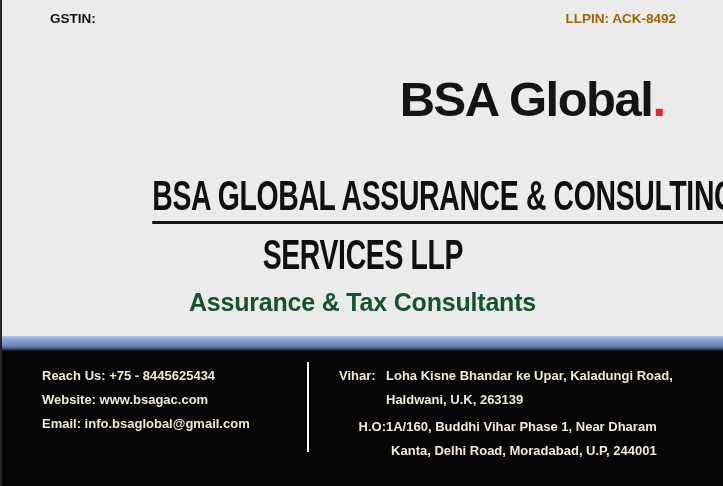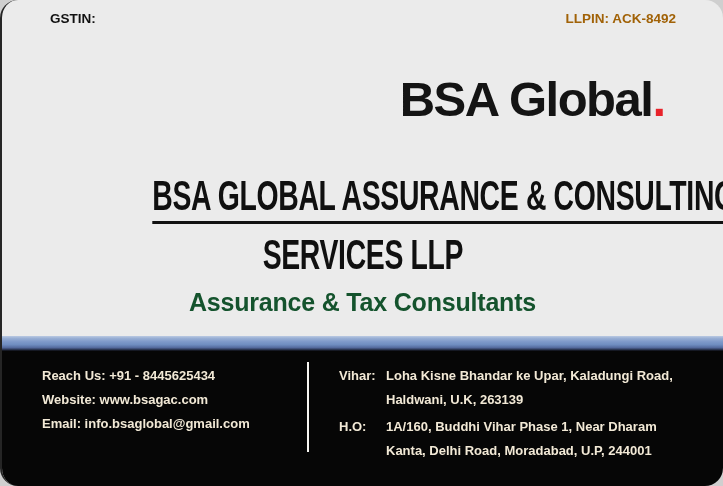--- a/index.html
+++ b/index.html
@@ -7,21 +7,20 @@
   body { font-family: "Liberation Sans", sans-serif; }
 
   .page {
     position: relative;
     width: 723px;
     height: 486px;
     margin: 0 auto;
     background: #ebebeb;
     overflow: hidden;
     border-left: 2px solid #252525;
-    border-radius: 18px;
   }
 
   
   .top-row { position: absolute; top: 11px; left: 0; width: 100%; height: 20px; }
   .gstin {
     position: absolute; left: 48px; top: 0;
     font-size: 13.5px; font-weight: bold; color: #111;
   }
   .llpin {
     position: absolute; right: 47px; top: 0;
@@ -86,21 +85,21 @@
 
   .contact { position: absolute; left: 40px; top: 13px; }
 
   .vsep {
     position: absolute; left: 305px; top: 11px;
     width: 2px; height: 90px; background: #f7f6f2;
   }
 
   .addresses { position: absolute; left: 337px; top: 13px; }
   .address-entry { display: flex; }
-  .address-entry + .address-entry { margin-top: 3px; }
+  .address-entry + .address-entry { margin-top: 3px; text-align: right; }
   .address-label { width: 47px; flex: 0 0 47px; }
   .address-lines { }
 </style>
 </head>
 <body>
 
 <div class="page">
 
   <div class="top-row">
     <span class="gstin">GSTIN:</span>
@@ -114,21 +113,21 @@
     <div><span class="line2">SERVICES LLP</span></div>
   </div>
 
   <div class="subtitle">Assurance &amp; Tax Consultants</div>
 
   <div class="divider-bar"></div>
 
   <div class="footer">
 
     <div class="contact footer-text">
-      <div>Reach Us: +91 - 8445625434</div>
+      <div>Reach Us: +75 - 8445625434</div>
       <div>Website: www.bsagac.com</div>
       <div>Email: info.bsaglobal@gmail.com</div>
     </div>
 
     <div class="vsep"></div>
 
     <div class="addresses footer-text">
       <div class="address-entry">
         <div class="address-label">Vihar:</div>
         <div class="address-lines">

